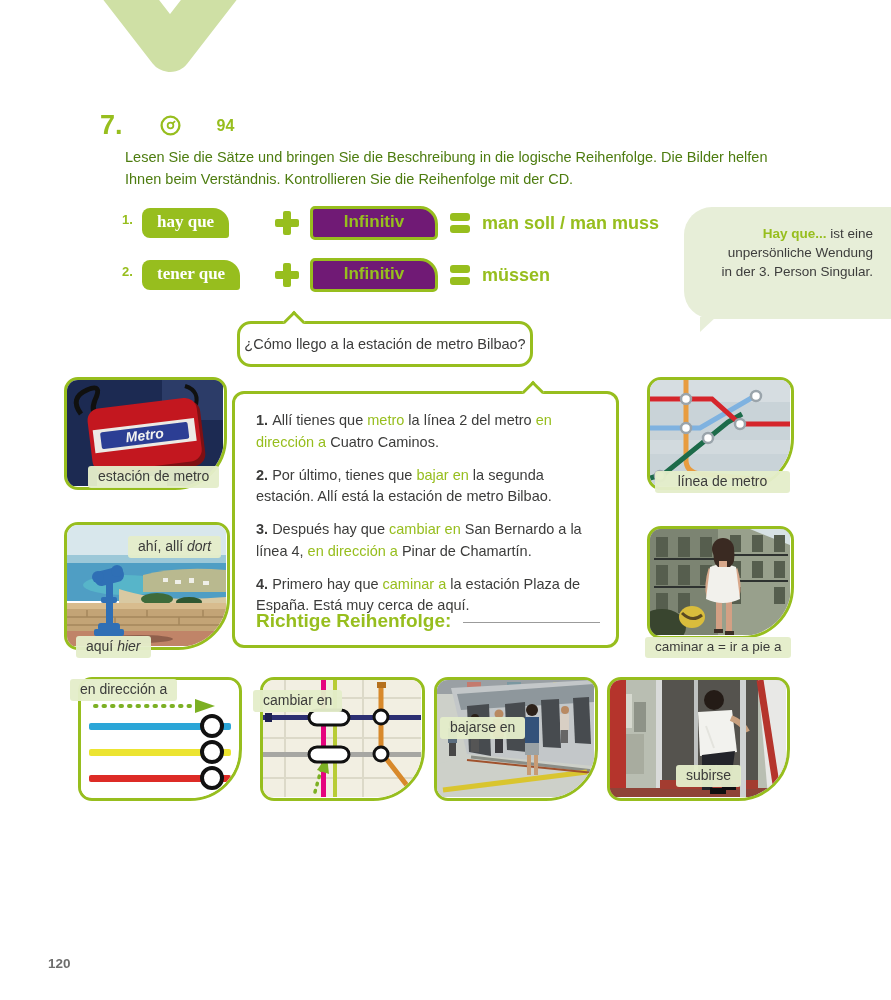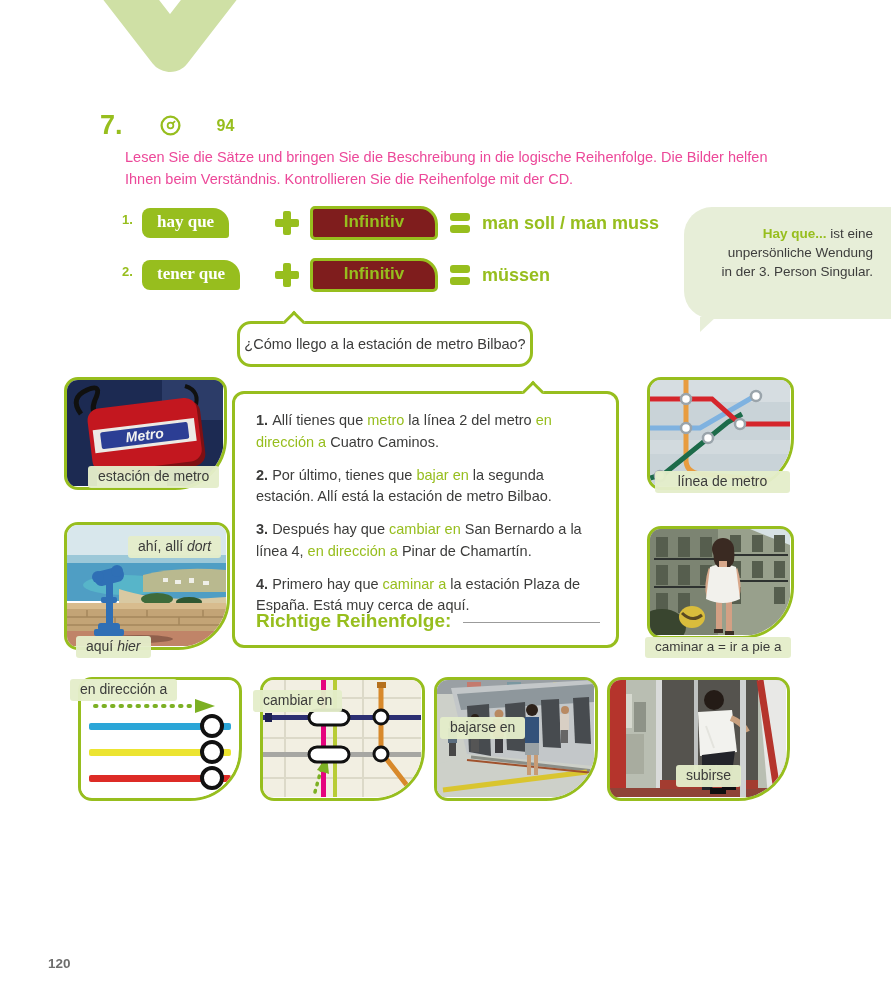--- a/index.html
+++ b/index.html
@@ -18,33 +18,33 @@
   
   .chevron{position:absolute;left:92px;top:0;}
 
   
   .header{position:absolute;left:100px;top:110px;display:flex;align-items:baseline;}
   .hnum{color:var(--green);font-size:27px;font-weight:bold;margin-right:8px;}
   .htitle{color:var(--green);font-size:20px;font-weight:bold;letter-spacing:.2px;}
   .cd{display:flex;align-items:center;margin-left:28px;transform:translateY(3px);gap:28px;}
   .cdnum{color:var(--green);font-size:16px;font-weight:bold;margin-left:7px;}
 
-  .instructions{position:absolute;left:125px;top:147px;width:690px;font-size:14.5px;line-height:1.5;color:#ec4899;}
+  .instructions{position:absolute;left:125px;top:147px;width:690px;font-size:14.5px;line-height:1.5;color:#4d7c0f;}
 
   
   .frow{position:absolute;left:122px;display:flex;align-items:center;}
   .frow .fnum{color:var(--green);font-weight:bold;font-size:13px;width:20px;transform:translateY(-4px);}
   .slot-chunk{width:122px;}
   .chunk{display:inline-block;background:var(--green);color:#fff;font-family:"Liberation Serif",serif;font-weight:bold;font-size:17px;padding:4px 15px 6px;border-radius:8px 16px 3px 8px;}
   .slot-plus{width:46px;display:flex;justify-content:center;}
   .plus{position:relative;width:24px;height:24px;}
   .plus::before,.plus::after{content:"";position:absolute;background:var(--green);border-radius:2px;}
   .plus::before{left:0;top:8px;width:24px;height:8px;}
   .plus::after{left:8px;top:0;width:8px;height:24px;}
-  .infbox{width:128px;border:3px solid var(--green);border-radius:5px 18px 5px 5px;background:#7f1d1d;text-align:center;color:var(--green);font-weight:bold;font-size:17px;padding:3px 0 5px;}
+  .infbox{width:128px;border:3px solid var(--green);border-radius:5px 18px 5px 5px;background:#701a75;text-align:center;color:var(--green);font-weight:bold;font-size:17px;padding:3px 0 5px;}
   .slot-eq{width:44px;display:flex;flex-direction:column;align-items:center;gap:4px;}
   .slot-eq i{display:block;width:20px;height:8px;background:var(--green);border-radius:3px;}
   .fresult{color:var(--green);font-weight:bold;font-size:18px;white-space:nowrap;}
 
   
   .note{position:absolute;left:684px;top:207px;width:207px;height:112px;background:var(--pale);border-radius:28px 0 0 28px;}
   .note-inner{width:156px;margin:17px 18px 0 auto;text-align:right;font-size:13.5px;line-height:1.42;color:#3d3d3c;}
   .note-hl{color:var(--green);font-weight:bold;}
   .note-tail{position:absolute;left:16px;bottom:-13px;width:0;height:0;border-top:15px solid var(--pale);border-right:16px solid transparent;}
 

